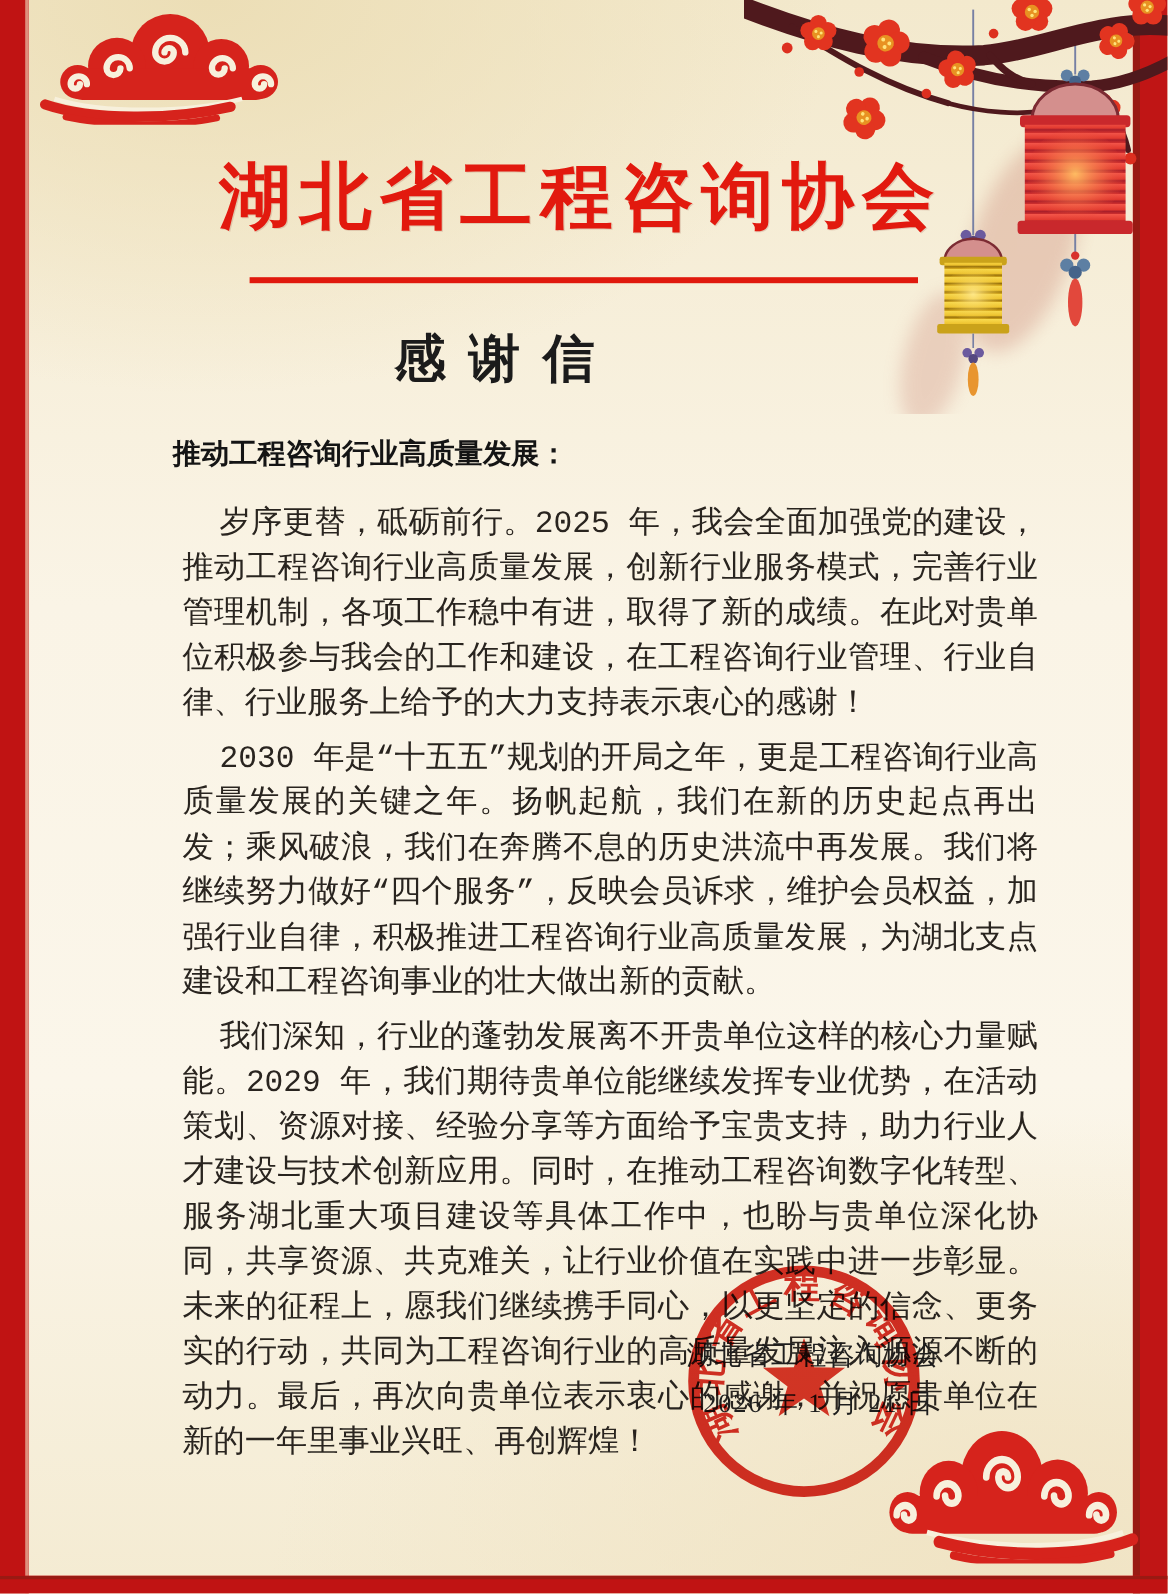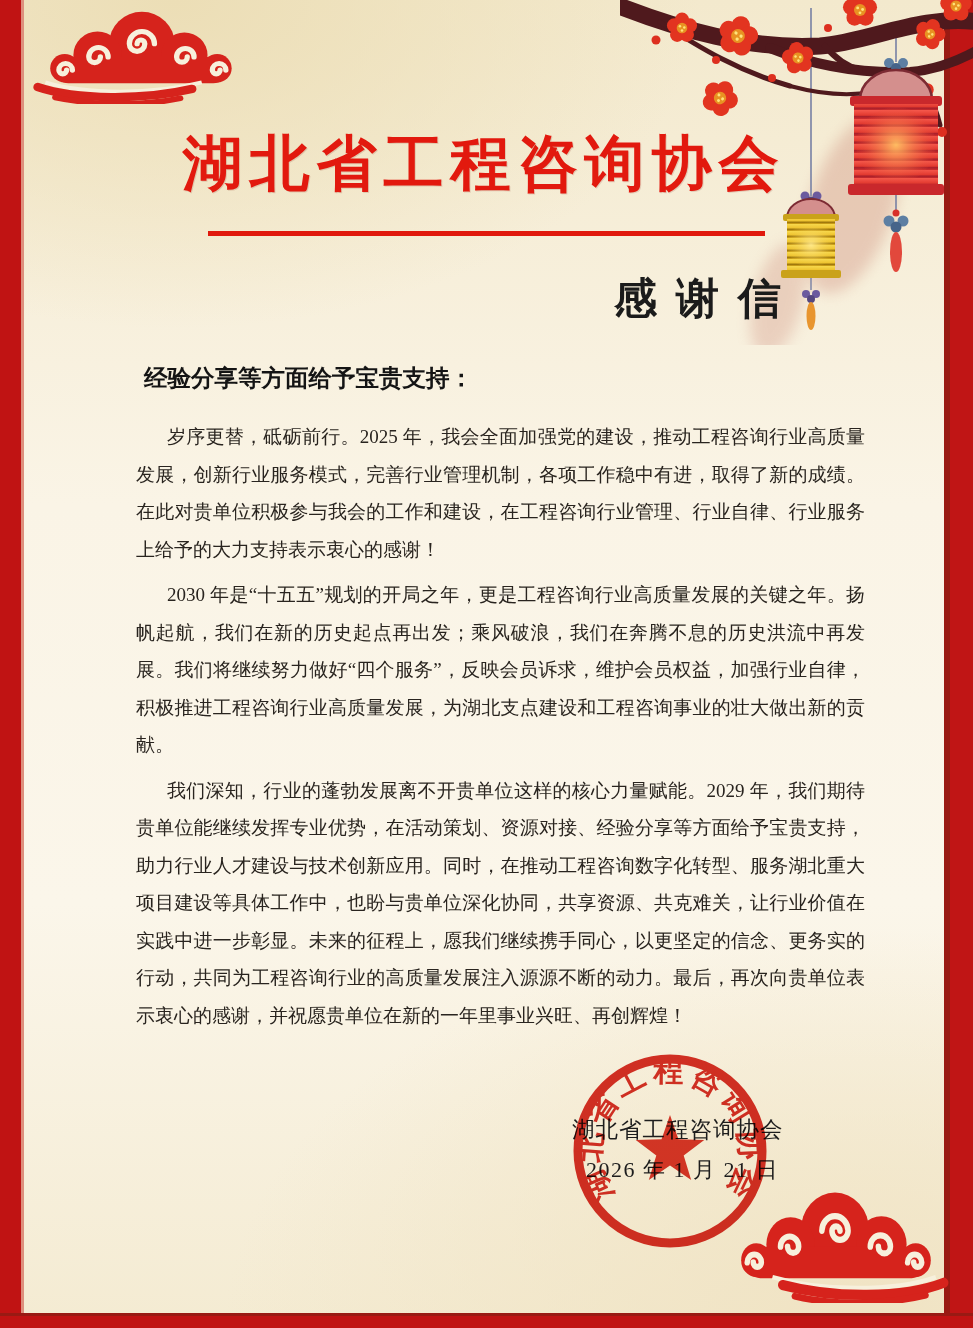--- a/index.html
+++ b/index.html
@@ -21,32 +21,32 @@
   .cloud-br{left:722px;top:1188px;width:232px;height:115px;}
   .decor-tr{left:620px;top:0;width:353px;height:345px;}
   
   .assoc-title{
     left:24px;top:124px;width:920px;text-align:center;
     font-size:60px;font-weight:bold;color:#e2190e;letter-spacing:7px;
     text-shadow:1px 1px 0 rgba(120,20,10,.15);
   }
   .title-rule{left:208px;top:231px;width:557px;height:5px;background:#e0190d;}
   .letter-title{
-    left:24px;top:270px;width:776px;text-align:right;
+    left:24px;top:270px;width:776px;text-align:center;
     font-size:43px;font-weight:bold;color:#1b1b1b;letter-spacing:19px;text-indent:19px;
   }
   
   .content{left:136px;top:362px;width:729px;color:#29241f;}
   .salutation{
     font-family:"Liberation Sans","DejaVu Sans",sans-serif;
     font-size:23.5px;font-weight:bold;color:#141414;margin:0 0 24px 8px;
   }
   .content p{
-    font-size:19px;line-height:37.5px;margin:0 0 8px 0;
-    text-indent:31px;text-align:justify;color:#29241f;
+    font-size:26px;line-height:37.5px;margin:0 0 8px 16px;
+    text-indent:31px;text-align:justify;color:#29241f;font-family:Liberation Mono, monospace;
   }
   .signature{left:572px;top:1114px;font-size:22.5px;color:#1d1d1d;letter-spacing:1px;}
   .sign-date{left:586px;top:1155px;font-size:22px;color:#1d1d1d;letter-spacing:1.5px;}
   .stamp{left:570px;top:1051px;width:200px;height:200px;mix-blend-mode:multiply;opacity:.92;}
   .stamp text{font-family:"Liberation Serif","DejaVu Serif",serif;}
 </style>
 </head>
 <body>
 
 <div class="abs band-left"></div>
@@ -196,21 +196,21 @@
       </g>
     <ellipse cx="191" cy="316" rx="4.5" ry="14" fill="#e8952f"></ellipse>
   </g>
 </svg>
 
 <div class="abs assoc-title">湖北省工程咨询协会</div>
 <div class="abs title-rule"></div>
 <div class="abs letter-title">感谢信</div>
 
 <div class="abs content">
-  <div class="salutation">经验分享等方面给予宝贵支持：</div>
+  <div class="salutation">推动工程咨询行业高质量发展：</div>
   <p>岁序更替，砥砺前行。2025 年，我会全面加强党的建设，推动工程咨询行业高质量发展，创新行业服务模式，完善行业管理机制，各项工作稳中有进，取得了新的成绩。在此对贵单位积极参与我会的工作和建设，在工程咨询行业管理、行业自律、行业服务上给予的大力支持表示衷心的感谢！</p>
   <p>2030 年是“十五五”规划的开局之年，更是工程咨询行业高质量发展的关键之年。扬帆起航，我们在新的历史起点再出发；乘风破浪，我们在奔腾不息的历史洪流中再发展。我们将继续努力做好“四个服务”，反映会员诉求，维护会员权益，加强行业自律，积极推进工程咨询行业高质量发展，为湖北支点建设和工程咨询事业的壮大做出新的贡献。</p>
   <p>我们深知，行业的蓬勃发展离不开贵单位这样的核心力量赋能。2029 年，我们期待贵单位能继续发挥专业优势，在活动策划、资源对接、经验分享等方面给予宝贵支持，助力行业人才建设与技术创新应用。同时，在推动工程咨询数字化转型、服务湖北重大项目建设等具体工作中，也盼与贵单位深化协同，共享资源、共克难关，让行业价值在实践中进一步彰显。未来的征程上，愿我们继续携手同心，以更坚定的信念、更务实的行动，共同为工程咨询行业的高质量发展注入源源不断的动力。最后，再次向贵单位表示衷心的感谢，并祝愿贵单位在新的一年里事业兴旺、再创辉煌！</p>
 </div>
 
 <div class="abs signature">湖北省工程咨询协会</div>
 <div class="abs sign-date">2026 年 1 月 21 日</div>
 
 <svg class="abs stamp" viewBox="0 0 200 200">
   <circle cx="100" cy="100" r="92" fill="none" stroke="#d42015" stroke-width="9"></circle>

